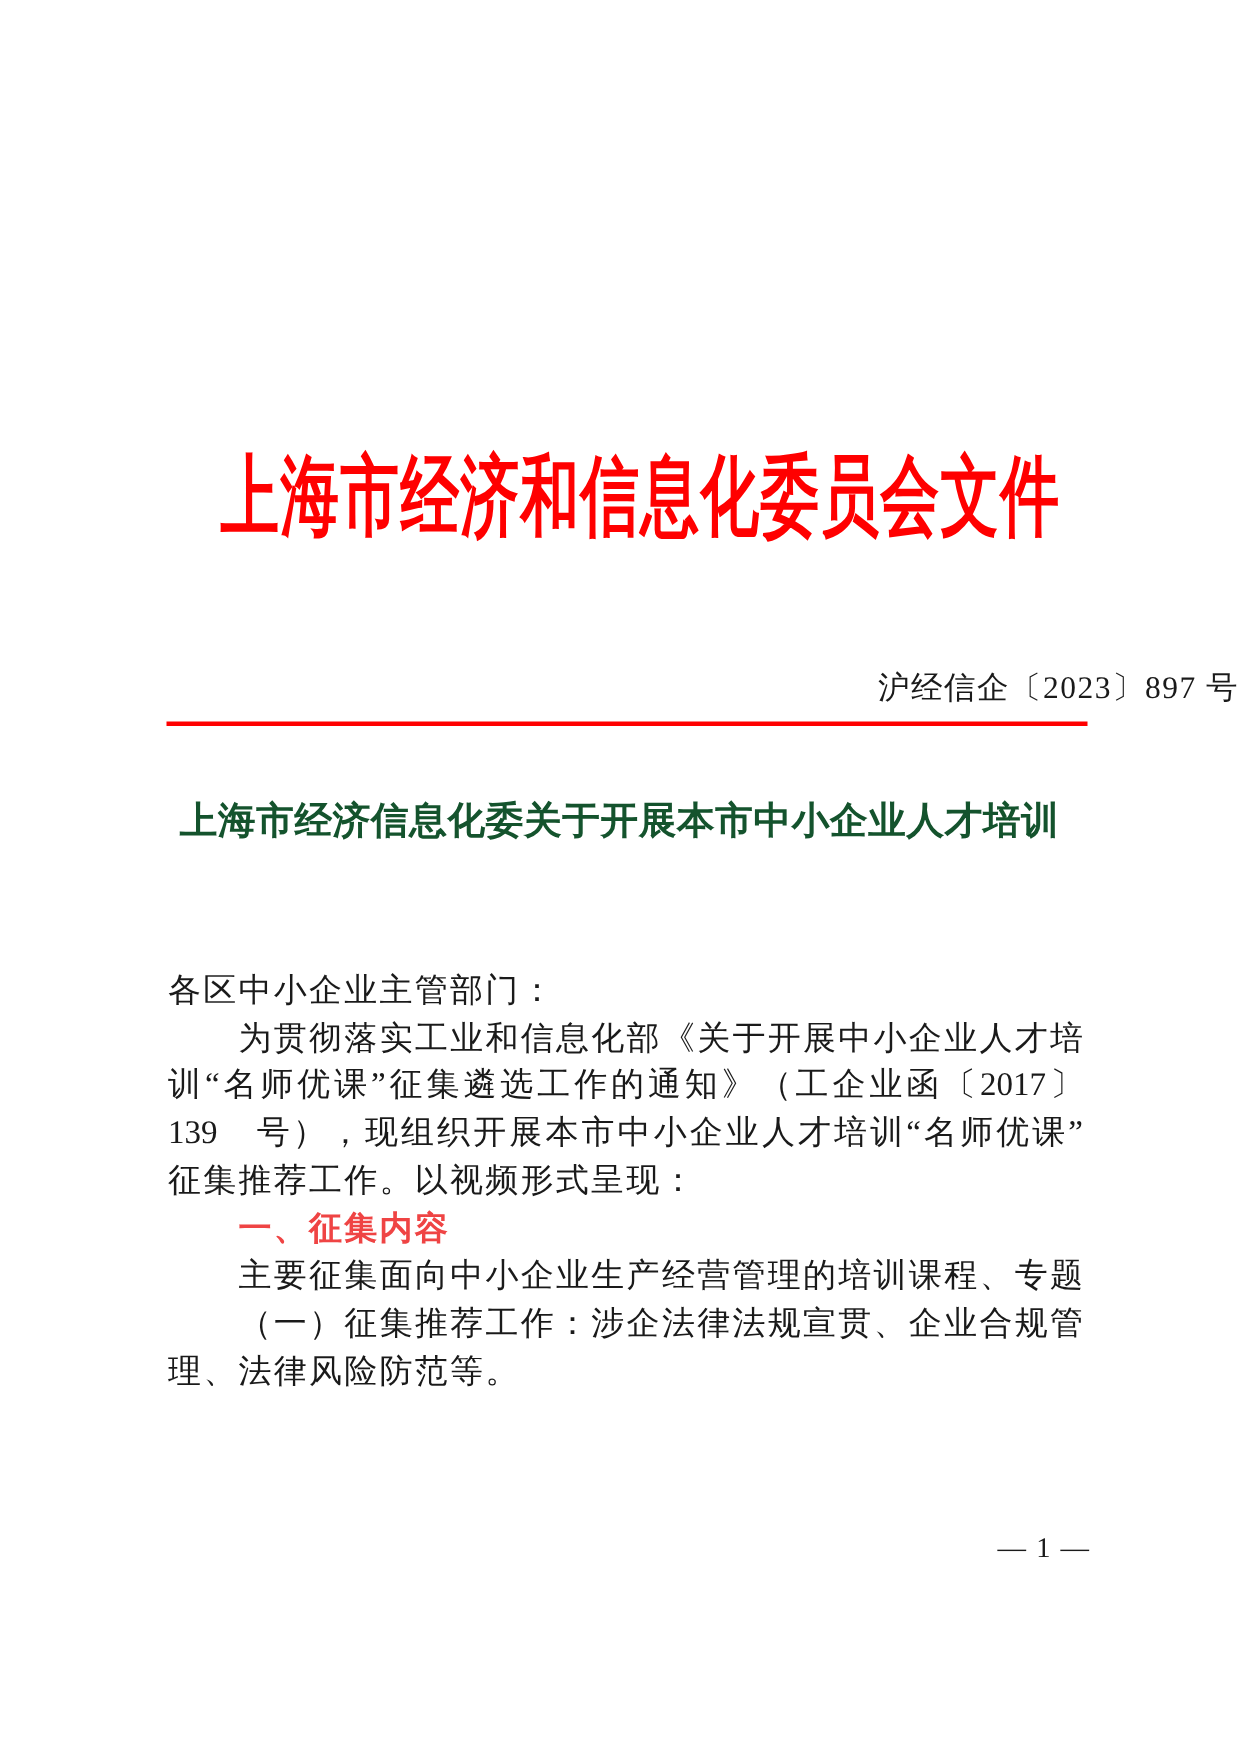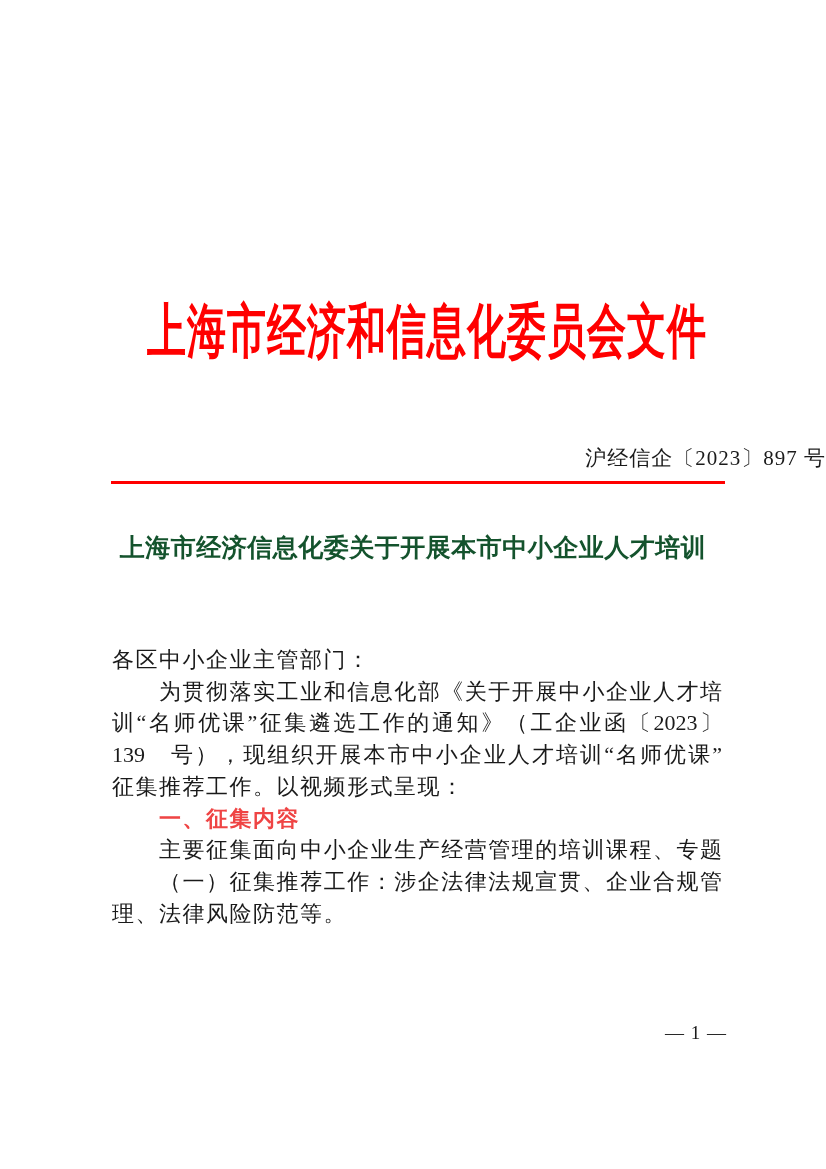--- a/index.html
+++ b/index.html
@@ -120,21 +120,21 @@
 
   <div class="red-line"></div>
 
   <div class="doc-title">
     <div>上海市经济信息化委关于开展本市中小企业人才培训</div>
   </div>
 
   <div class="doc-body">
     <div class="line">各区中小企业主管部门：</div>
     <div class="line indent j">为贯彻落实工业和信息化部《关于开展中小企业人才培</div>
-    <div class="line j">训“名师优课”征集遴选工作的通知》（工企业函〔2023〕</div>
+    <div class="line j">训“名师优课”征集遴选工作的通知》（工企业函〔2017〕</div>
     <div class="line j">139　号），现组织开展本市中小企业人才培训“名师优课”</div>
     <div class="line">征集推荐工作。以视频形式呈现：</div>
     <div class="line indent heading">一、征集内容</div>
     <div class="line indent j">主要征集面向中小企业生产经营管理的培训课程、专题</div>
     <div class="line indent j">（一）征集推荐工作：涉企法律法规宣贯、企业合规管</div>
     <div class="line">理、法律风险防范等。</div>
   </div>
 
   <div class="page-num">— 1 —</div>
 

